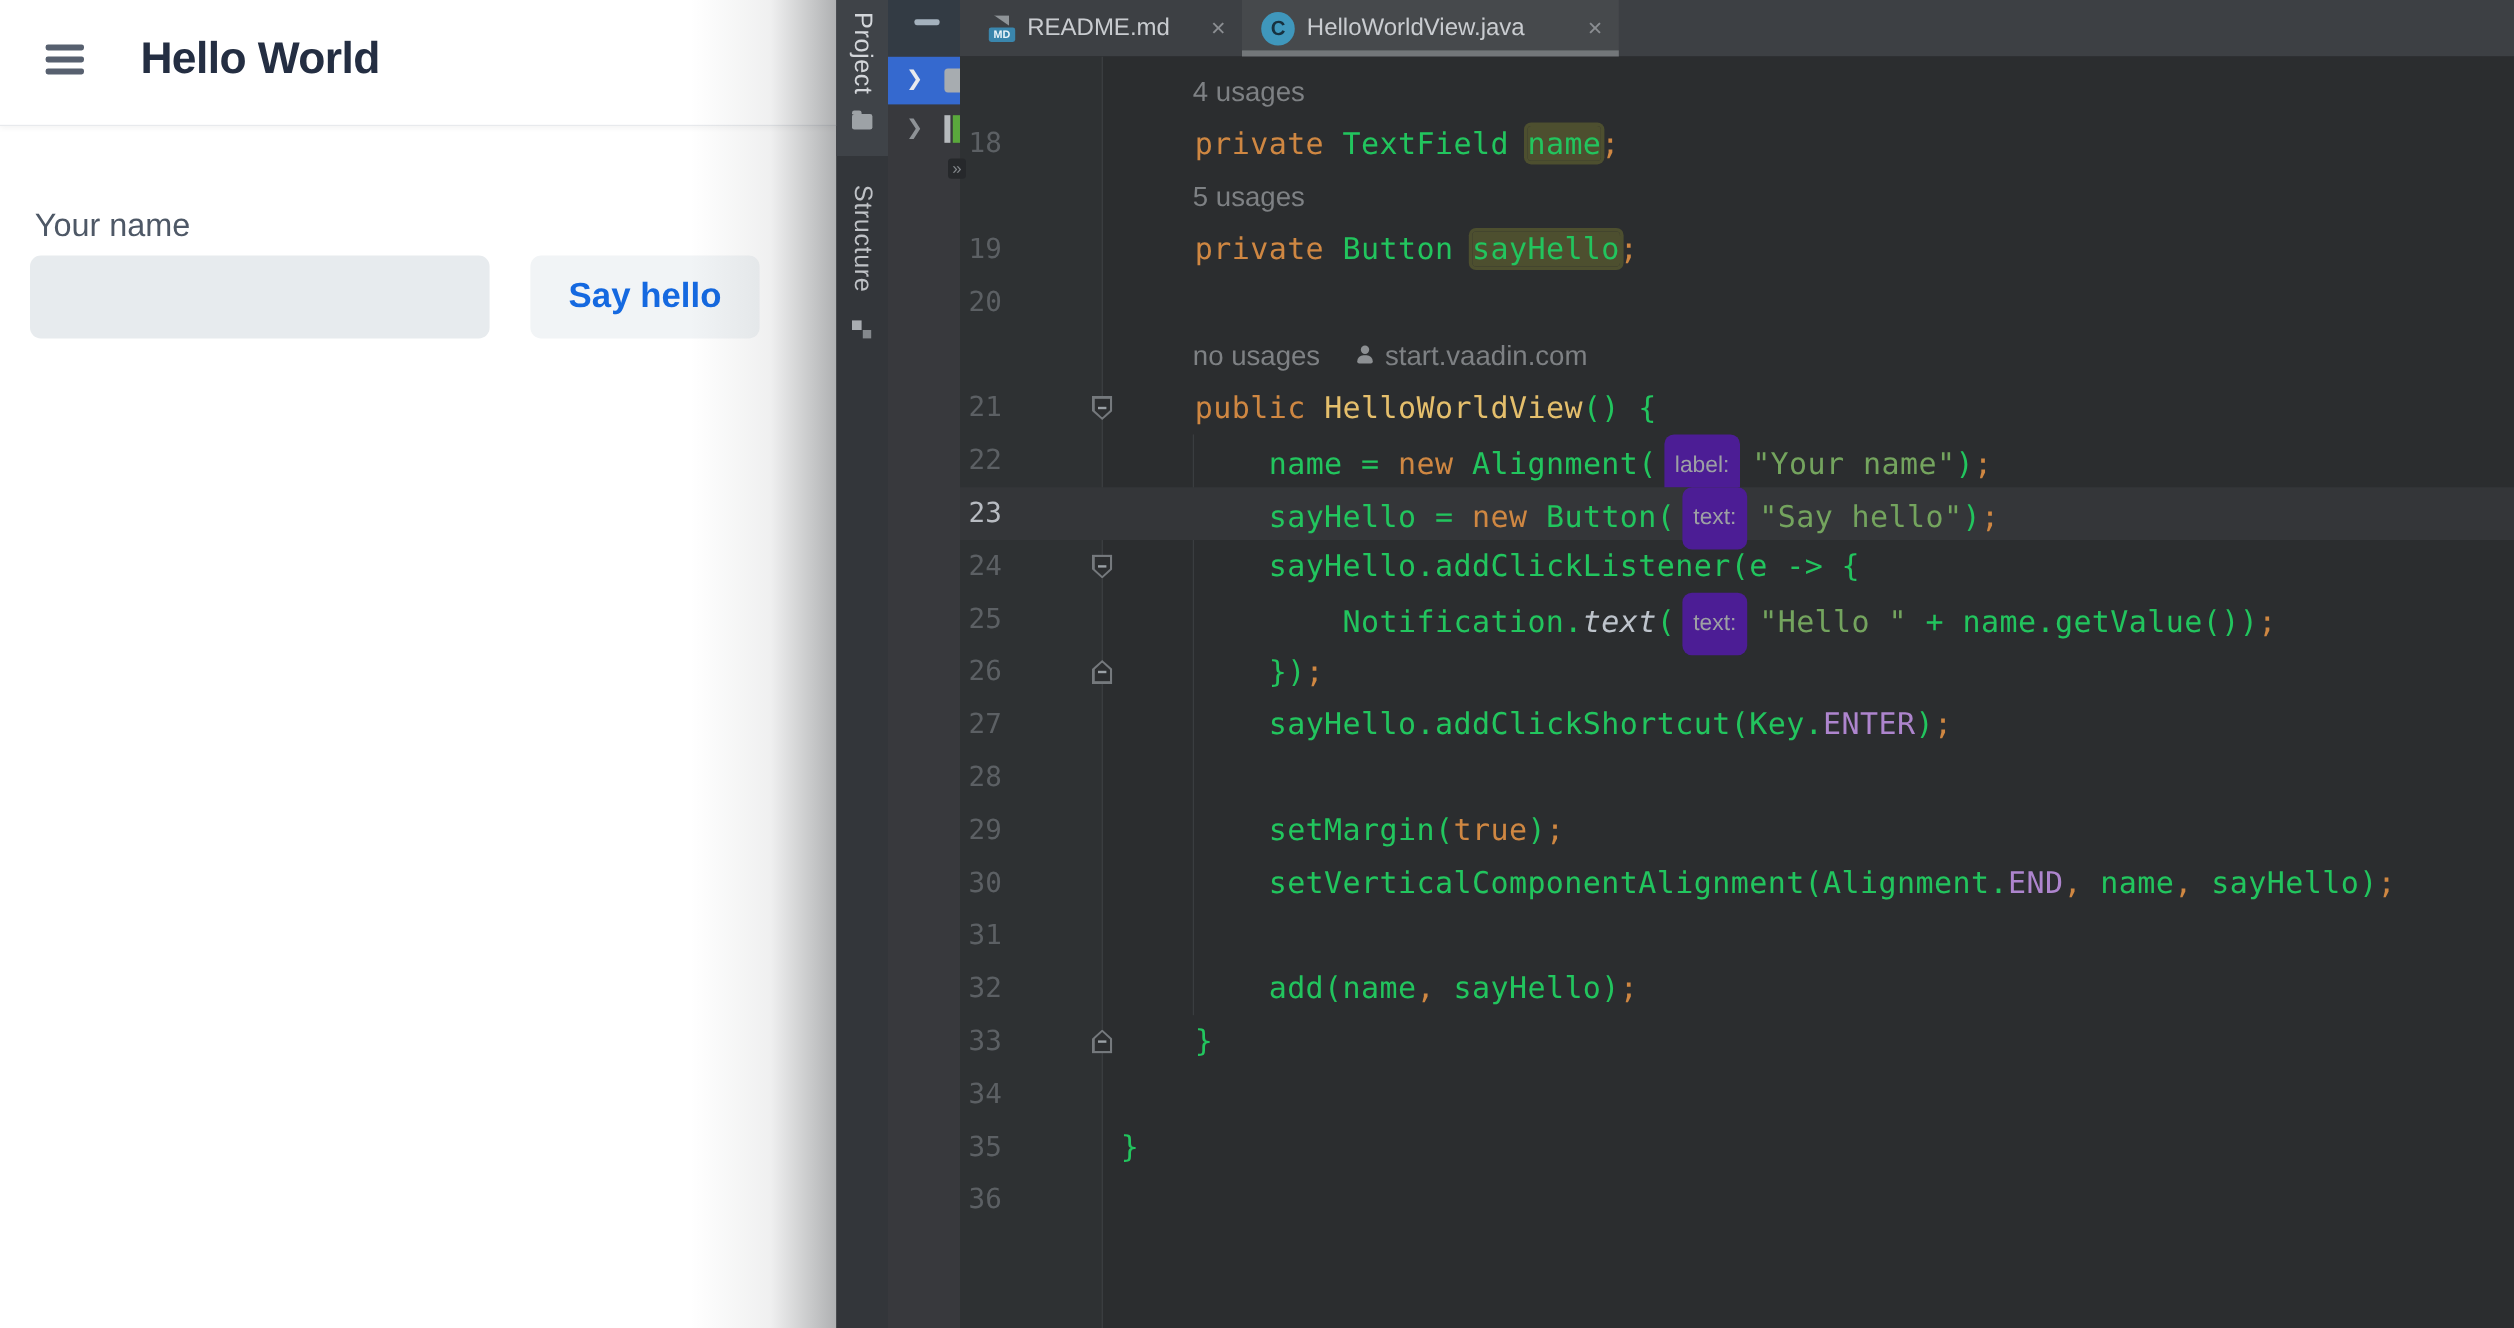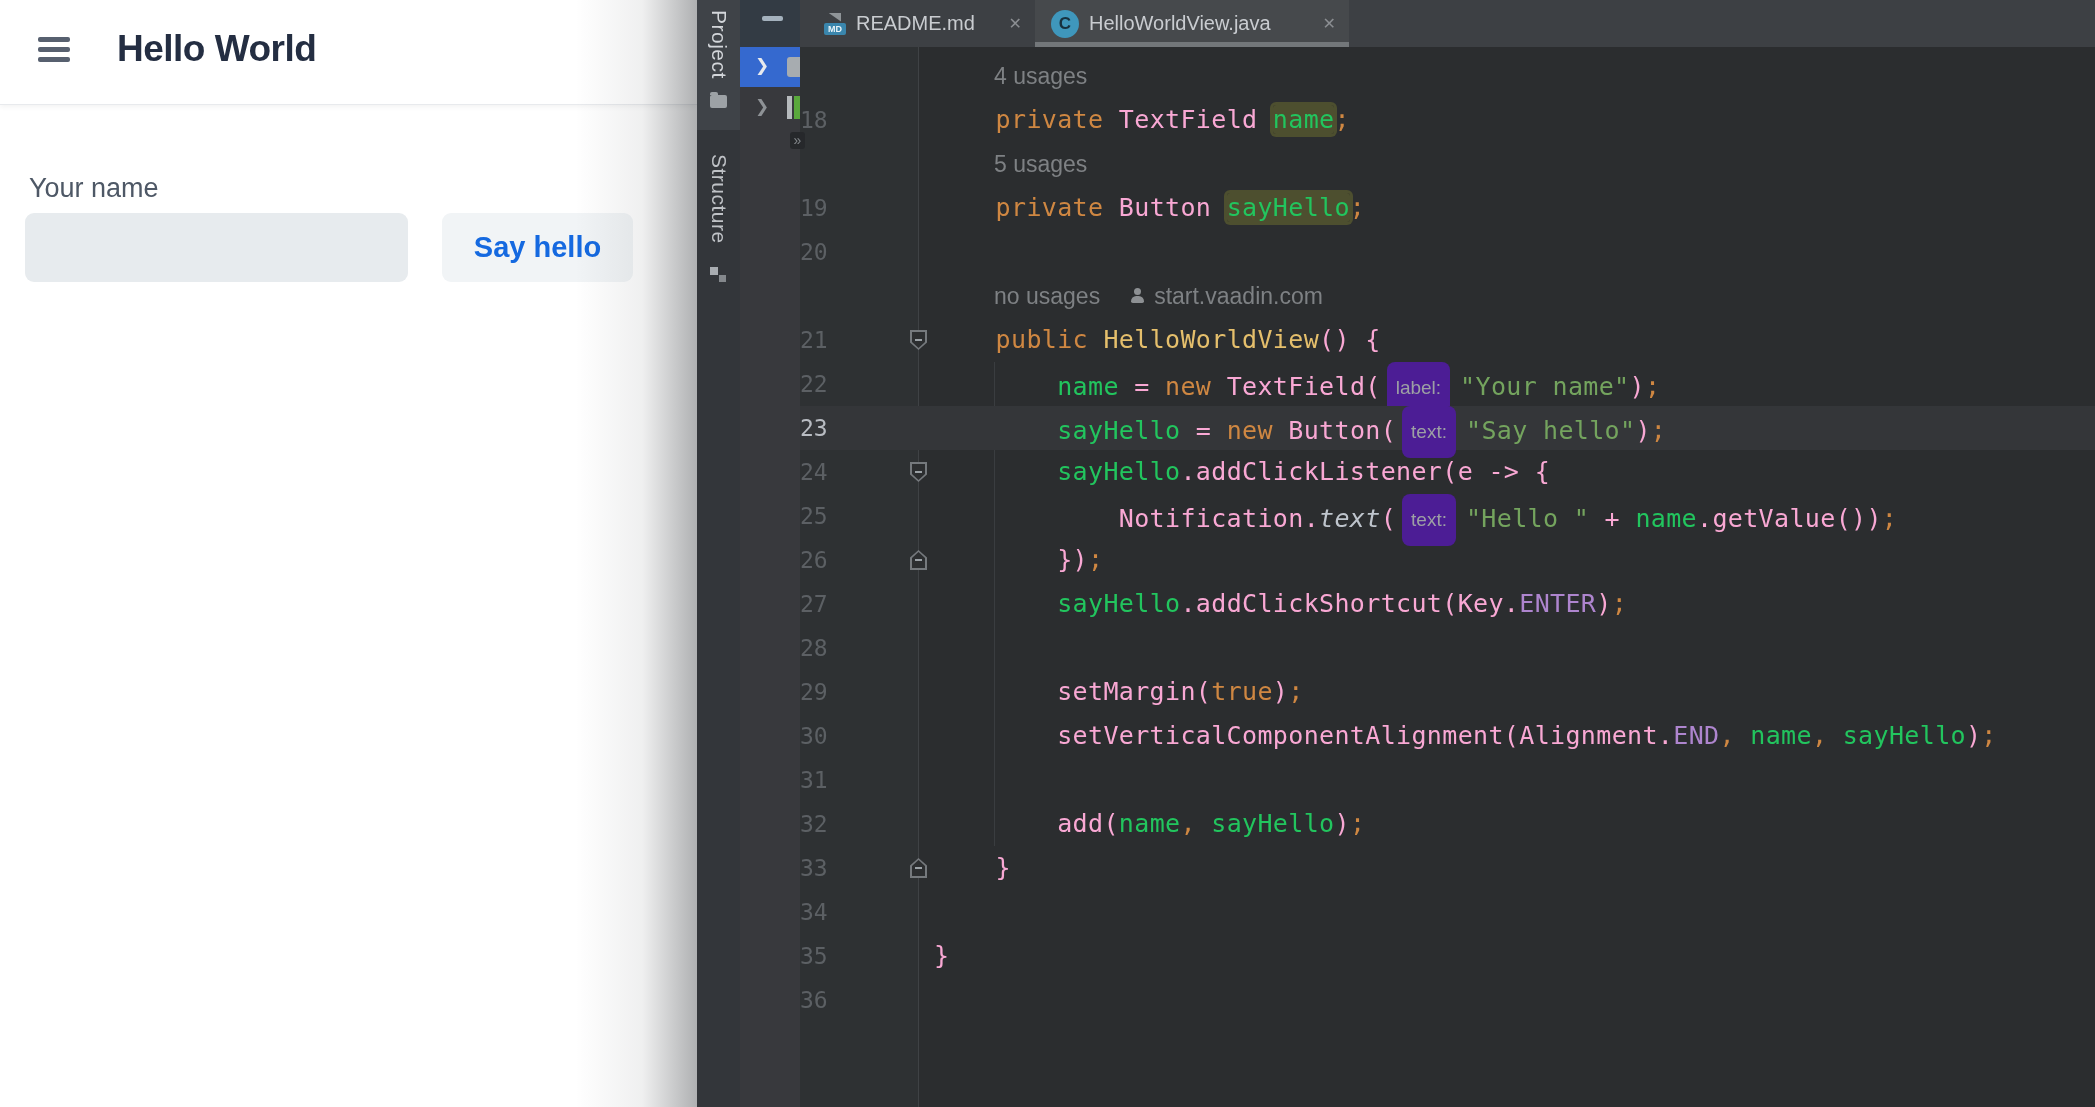--- a/index.html
+++ b/index.html
@@ -71,26 +71,26 @@
               color:#17313f;font-size:17px;font-weight:700;text-align:center;line-height:28px;}
 
   
   .editor{position:absolute;left:800px;top:47px;width:1295px;height:1060px;background:#2b2d2f;overflow:hidden;}
   .gutter-bg{position:absolute;left:0;top:0;width:118px;height:1060px;background:#2e3133;}
   .gutter-line{position:absolute;left:118px;top:0;width:1px;height:1060px;background:#3f4245;}
   .indent-guide{position:absolute;left:194px;top:315px;width:1px;height:484px;background:#3a3d40;}
   #rows{position:absolute;left:0;top:7px;width:1295px;}
   .row{position:relative;width:1295px;height:44px;}
   .row.current::before{content:'';position:absolute;inset:0;background:#343639;}
-  .lnum{position:absolute;left:0;top:0;width:42px;height:44px;text-align:left;
+  .lnum{position:absolute;left:0;top:0;width:42px;height:44px;text-align:center;
         font-family:"DejaVu Sans Mono",monospace;font-size:23px;line-height:44px;color:#5c6064;}
   .row.current .lnum{color:#b8bcc2;}
   .codeln{position:absolute;left:134px;top:0;height:44px;margin:0;white-space:pre;
           font-family:"DejaVu Sans Mono",monospace;font-size:25px;line-height:44px;letter-spacing:0.35px;}
-  .tk-p{color:#f9a8d4;}
+  .tk-p{color:#22c55e;}
   .tk-k{color:#cf8742;}
   .tk-f{color:#22c55e;}
   .tk-d{color:#e5bf6c;}
   .tk-s{color:#74a45e;}
   .tk-c{color:#ae85ce;}
   .tk-i{color:#bec4cc;font-style:italic;}
   .hl{background:#4d4f2f;border-radius:3px;box-shadow:0 0 0 3px #4d4f2f;}
   .pill{display:inline-block;font-family:"Liberation Sans",sans-serif;font-size:19px;line-height:26px;
         letter-spacing:0;background:#4c1d95;color:#9da0a4;border-radius:8px;padding:13px 9px;
         margin:0 10px 0 6px;vertical-align:middle;}
@@ -184,21 +184,21 @@
             <span>start.vaadin.com</span>
           </div>
         </div>
         <div class="row">
           <span class="lnum">21</span>
           <span class="fold-marker fold-down"></span>
           <pre class="codeln"><span class="tk-p">    </span><span class="tk-k">public</span><span class="tk-p"> </span><span class="tk-d">HelloWorldView</span><span class="tk-p">() {</span></pre>
         </div>
         <div class="row">
           <span class="lnum">22</span>
-          <pre class="codeln"><span class="tk-p">        </span><span class="tk-f">name</span><span class="tk-p"> = </span><span class="tk-k">new</span><span class="tk-p"> TextField(</span><span class="pill">label:</span><span class="tk-s">"Your name"</span><span class="tk-p">)</span><span class="tk-k">;</span></pre>
+          <pre class="codeln"><span class="tk-p">        </span><span class="tk-f">name</span><span class="tk-p"> = </span><span class="tk-k">new</span><span class="tk-p"> Alignment(</span><span class="pill">label:</span><span class="tk-s">"Your name"</span><span class="tk-p">)</span><span class="tk-k">;</span></pre>
         </div>
         <div class="row current">
           <span class="lnum">23</span>
           <pre class="codeln"><span class="tk-p">        </span><span class="tk-f">sayHello</span><span class="tk-p"> = </span><span class="tk-k">new</span><span class="tk-p"> Button(</span><span class="pill">text:</span><span class="tk-s">"Say hello"</span><span class="tk-p">)</span><span class="tk-k">;</span></pre>
         </div>
         <div class="row">
           <span class="lnum">24</span>
           <span class="fold-marker fold-down"></span>
           <pre class="codeln"><span class="tk-p">        </span><span class="tk-f">sayHello</span><span class="tk-p">.addClickListener(e -&gt; {</span></pre>
         </div>

